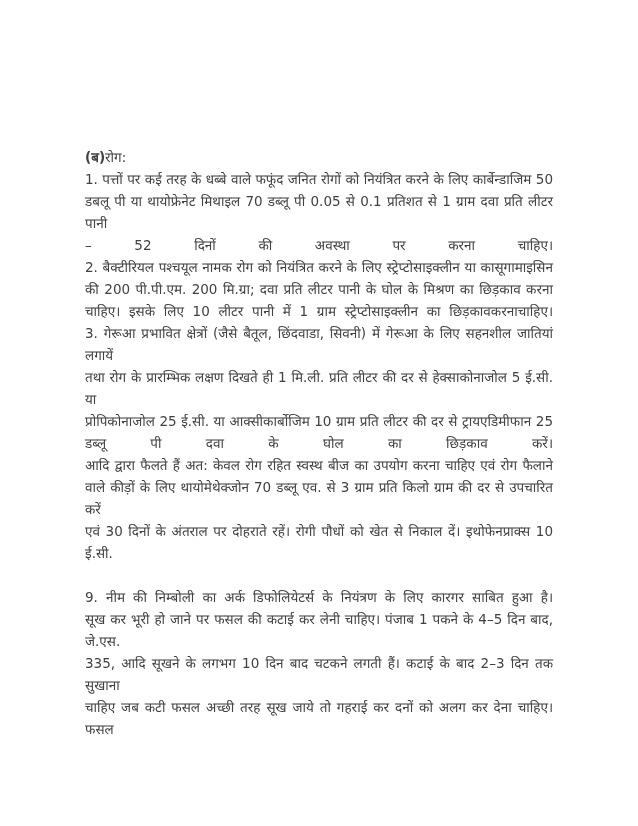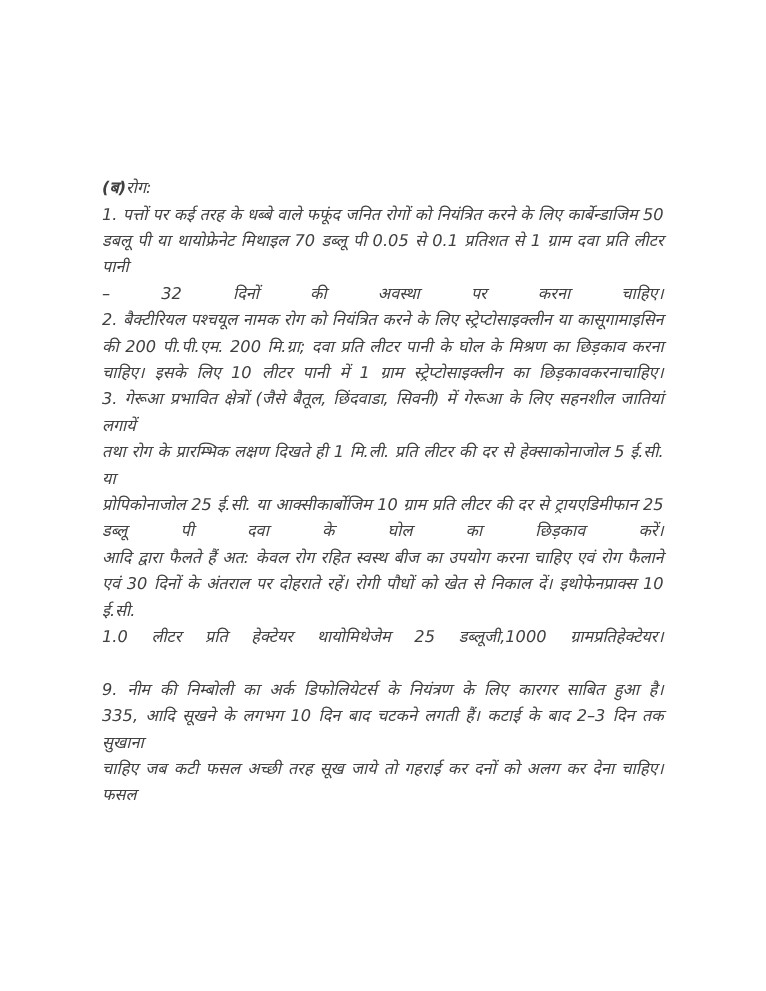--- a/index.html
+++ b/index.html
@@ -7,21 +7,20 @@
     padding: 0;
     background: #ffffff;
   }
   .page {
     position: relative;
     width: 638px;
     height: 826px;
     background: #ffffff;
     overflow: hidden;
     font-family: "DejaVu Sans", sans-serif;
-    font-style: italic;
   }
   .text-block {
     position: absolute;
     left: 85px;
     top: 146px;
     width: 468px;
     font-size: 13.5px;
     line-height: 22px;
     color: #414141;
   }
@@ -40,29 +39,30 @@
   }
 </style>
 </head>
 <body style="background: rgb(255, 255, 255);">
 
 <div class="page">
   <div class="text-block" style="color: rgb(65, 65, 65);">
       <div class="doc-line"><span class="bold">(ब)</span><span>रोग:</span></div>
       <div class="doc-line"><span>1. पत्तों पर कई तरह के धब्बे वाले फफूंद जनित रोगों को नियंत्रित करने के लिए कार्बेन्डाजिम 50</span></div>
       <div class="doc-line"><span>डबलू पी या थायोफ्रेनेट मिथाइल 70 डब्लू पी 0.05 से 0.1 प्रतिशत से 1 ग्राम दवा प्रति लीटर पानी</span></div>
-      <div class="doc-line"><span>– 32 दिनों की अवस्था पर करना चाहिए।</span></div>
+      <div class="doc-line"><span>– 52 दिनों की अवस्था पर करना चाहिए।</span></div>
       <div class="doc-line"><span>2. बैक्टीरियल पश्चयूल नामक रोग को नियंत्रित करने के लिए स्ट्रेप्टोसाइक्लीन या कासूगामाइसिन</span></div>
       <div class="doc-line"><span>की 200 पी.पी.एम. 200 मि.ग्रा; दवा प्रति लीटर पानी के घोल के मिश्रण का छिड़काव करना</span></div>
       <div class="doc-line"><span>चाहिए। इसके लिए 10 लीटर पानी में 1 ग्राम स्ट्रेप्टोसाइक्लीन का छिड़कावकरनाचाहिए।</span></div>
       <div class="doc-line"><span>3. गेरूआ प्रभावित क्षेत्रों (जैसे बैतूल, छिंदवाडा, सिवनी) में गेरूआ के लिए सहनशील जातियां लगायें</span></div>
       <div class="doc-line"><span>तथा रोग के प्रारम्भिक लक्षण दिखते ही 1 मि.ली. प्रति लीटर की दर से हेक्साकोनाजोल 5 ई.सी. या</span></div>
       <div class="doc-line"><span>प्रोपिकोनाजोल 25 ई.सी. या आक्सीकार्बोजिम 10 ग्राम प्रति लीटर की दर से ट्रायएडिमीफान 25</span></div>
       <div class="doc-line"><span>डब्लू पी दवा के घोल का छिड़काव करें।</span></div>
       <div class="doc-line"><span>आदि द्वारा फैलते हैं अत: केवल रोग रहित स्वस्थ बीज का उपयोग करना चाहिए एवं रोग फैलाने</span></div>
+      <div class="doc-line"><span>वाले कीड़ों के लिए थायोमेथेक्जोन 70 डब्लू एव. से 3 ग्राम प्रति किलो ग्राम की दर से उपचारित करें</span></div>
       <div class="doc-line"><span>एवं 30 दिनों के अंतराल पर दोहराते रहें। रोगी पौधों को खेत से निकाल दें। इथोफेनप्राक्स 10 ई.सी.</span></div>
-      <div class="doc-line"><span>1.0 लीटर प्रति हेक्टेयर थायोमिथेजेम 25 डब्लूजी,1000 ग्रामप्रतिहेक्टेयर।</span></div>
       <div class="doc-line blank"></div>
       <div class="doc-line"><span>9. नीम की निम्बोली का अर्क डिफोलियेटर्स के नियंत्रण के लिए कारगर साबित हुआ है।</span></div>
+      <div class="doc-line"><span>सूख कर भूरी हो जाने पर फसल की कटाई कर लेनी चाहिए। पंजाब 1 पकने के 4–5 दिन बाद, जे.एस.</span></div>
       <div class="doc-line"><span>335, आदि सूखने के लगभग 10 दिन बाद चटकने लगती हैं। कटाई के बाद 2–3 दिन तक सुखाना</span></div>
       <div class="doc-line"><span>चाहिए जब कटी फसल अच्छी तरह सूख जाये तो गहराई कर दनों को अलग कर देना चाहिए। फसल</span></div>
     </div>
 </div>
 
 </body></html>

